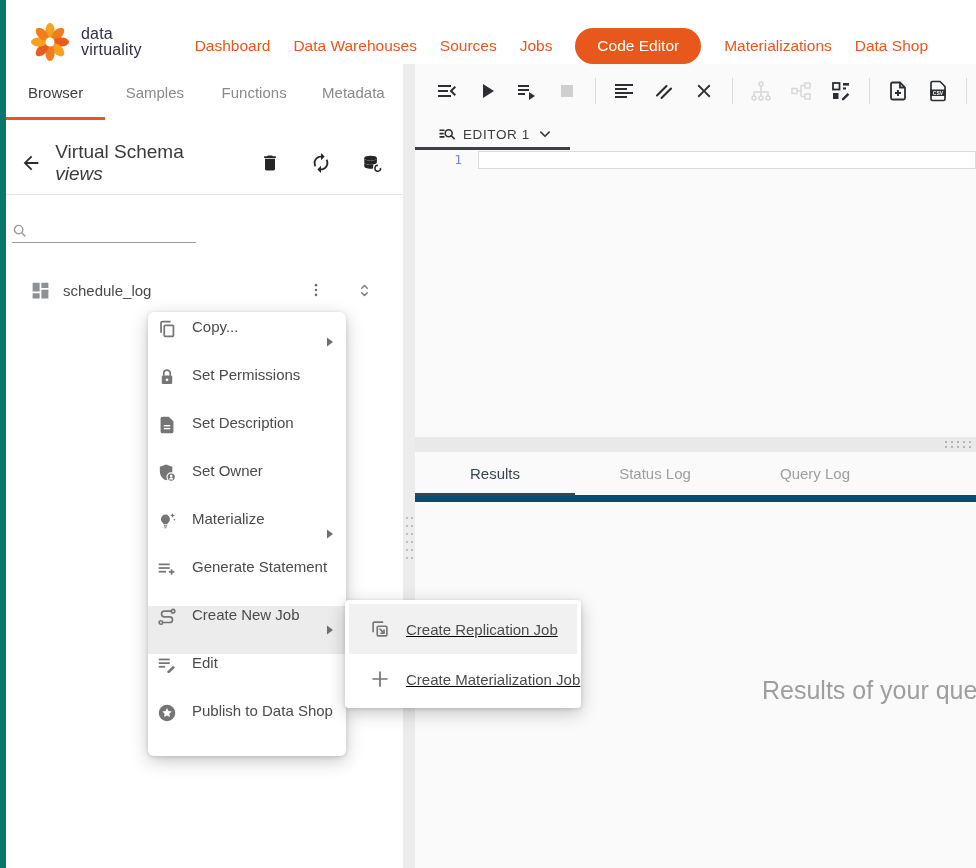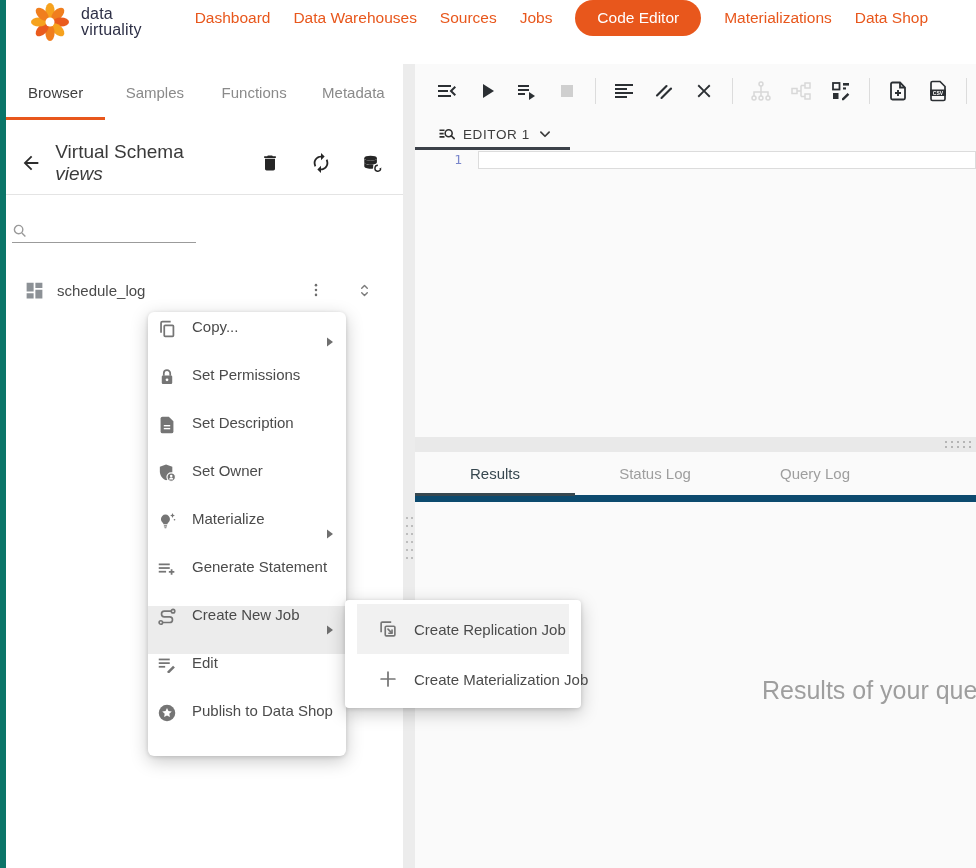--- a/index.html
+++ b/index.html
@@ -4,21 +4,21 @@
 <style>
   * { margin:0; padding:0; box-sizing:border-box; }
   body { font-family:"Liberation Sans", sans-serif; background:#fff; }
   .page { position:relative; width:976px; height:868px; overflow:hidden; background:#fff; }
 
   
   .teal-strip { position:absolute; left:0; top:0; width:6px; height:868px; background:#0b7568; }
 
   
   .topnav { position:absolute; left:6px; top:0; right:15px; height:64px; background:#fff;
-            display:flex; align-items:flex-start; }
+            display:flex; align-items:flex-end; }
   .brand { display:flex; align-items:center; gap:9px; margin-left:22px; }
   .brand-text { color:#2e3047; font-size:16px; line-height:16px; font-weight:500; letter-spacing:.2px; }
   .nav-items { flex:1; display:flex; align-items:center; justify-content:space-evenly; padding:0 10px 0 30px; }
   .nav-item { color:#e8571c; font-size:15.5px; cursor:pointer; white-space:nowrap; }
   .nav-item.pill { background:#e8571c; color:#fff; padding:9px 22px; border-radius:19px; }
 
   
   .left-panel { position:absolute; left:6px; top:64px; width:397px; bottom:0; background:#fff; }
   .lp-tabs { display:flex; height:56px; }
   .lp-tab { flex:1; display:flex; align-items:center; justify-content:center; position:relative;
@@ -29,21 +29,21 @@
   .lp-header { margin-top:20px; height:46px; display:flex; align-items:center; padding:0 18px 0 12px; }
   .lp-title { font-size:19px; color:#3a3a3a; margin-left:12px; }
   .lp-title .sub { font-style:italic; }
   .lp-header .spacer { flex:1; }
   .hdr-ic { width:26px; height:26px; display:flex; align-items:center; justify-content:center; cursor:pointer; margin-left:26px; }
   .lp-divider { height:1px; background:#e4e4e4; margin-top:8px; }
 
   .lp-search { margin:28px 0 0 6px; width:184px; border-bottom:1px solid #9b9b9b; display:flex; align-items:flex-end; padding-bottom:3px; }
   .lp-search input { border:none; outline:none; background:transparent; font-size:14px; flex:1; margin-left:6px; font-family:"Liberation Sans",sans-serif; }
 
-  .tree-row { margin-top:24px; height:46px; display:flex; align-items:center; padding:0 26px 0 18px; }
+  .tree-row { margin-top:24px; height:46px; display:flex; align-items:center; padding:0 26px 0 24px; }
   .tree-label { font-size:15px; color:#4a4a4a; margin-left:12px; }
   .tree-row .spacer { flex:1; }
   .tree-act { width:26px; height:26px; display:flex; align-items:center; justify-content:center; cursor:pointer; margin-left:22px; }
 
   
   .v-divider { position:absolute; left:403px; top:64px; width:12px; bottom:0; background:#ececec; }
   .v-dots { position:absolute; left:3px; top:453px; display:grid; grid-template-columns:repeat(2,2px); grid-auto-rows:2px; gap:6px 3px; cursor:col-resize; }
   .v-dots i { background:#bdbdbd; }
 
   
@@ -79,21 +79,21 @@
   
   .ctx-menu { position:absolute; left:148px; top:312px; width:198px; background:#fff; border-radius:6px;
               box-shadow:0 5px 18px rgba(0,0,0,.22), 0 1px 4px rgba(0,0,0,.14); padding:6px 0; z-index:20; }
   .ctx-item { height:48px; display:flex; align-items:flex-start; padding:0 12px 0 8px; cursor:pointer; position:relative; }
   .ctx-item.highlight { background:#ececec; }
   .ctx-ic { width:22px; height:22px; flex:none; display:flex; align-items:center; justify-content:center; }
   .ctx-label { font-size:15px; color:#4b4b4b; margin-left:14px; white-space:nowrap; }
   .ctx-arrow { position:absolute; right:12px; top:50%; transform:translateY(-50%); }
 
   .sub-menu { position:absolute; left:345px; top:600px; width:236px; background:#fff; border-radius:4px;
-              box-shadow:0 5px 18px rgba(0,0,0,.22), 0 1px 4px rgba(0,0,0,.14); padding:4px 12px; z-index:21; }
+              box-shadow:0 5px 18px rgba(0,0,0,.22), 0 1px 4px rgba(0,0,0,.14); padding:4px 4px; z-index:21;text-decoration:underline; }
   .sub-item { height:50px; display:flex; align-items:center; padding:0 12px 0 20px; cursor:pointer; }
   .sub-item.highlight { background:#f1f1f1; }
   .sub-label { font-size:15px; color:#4b4b4b; margin-left:15px; white-space:nowrap; }
 
   svg { display:block; }
 </style>
 </head>
 <body>
 
 <div class="page">

